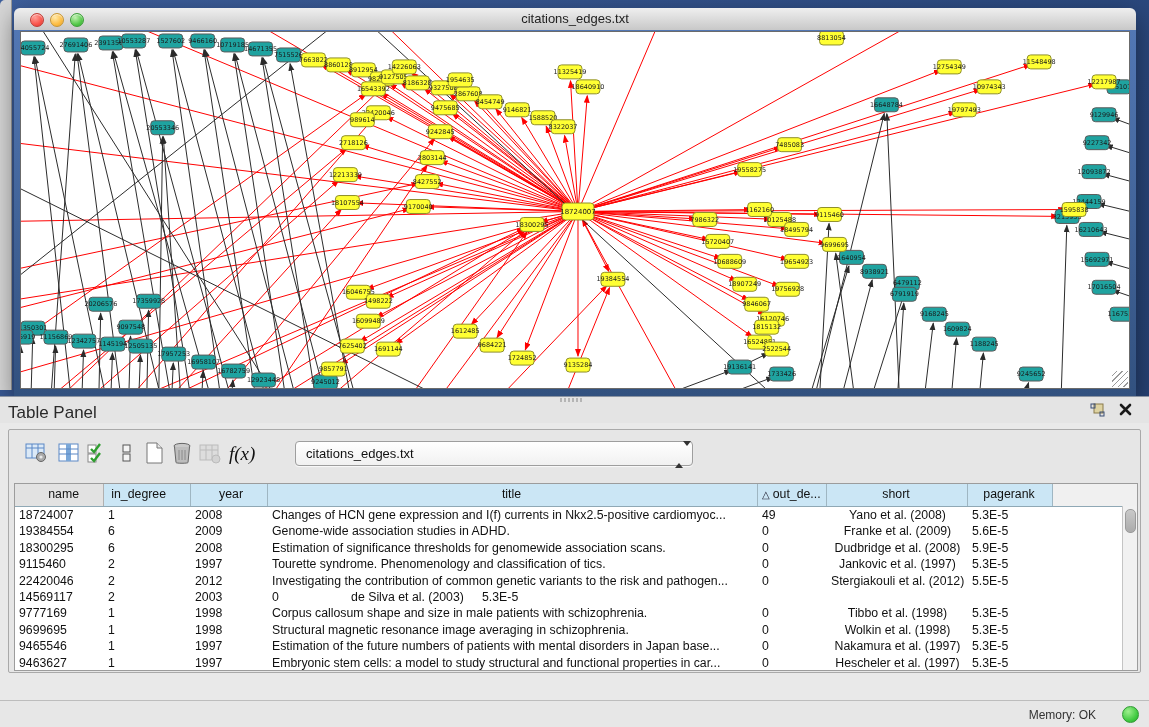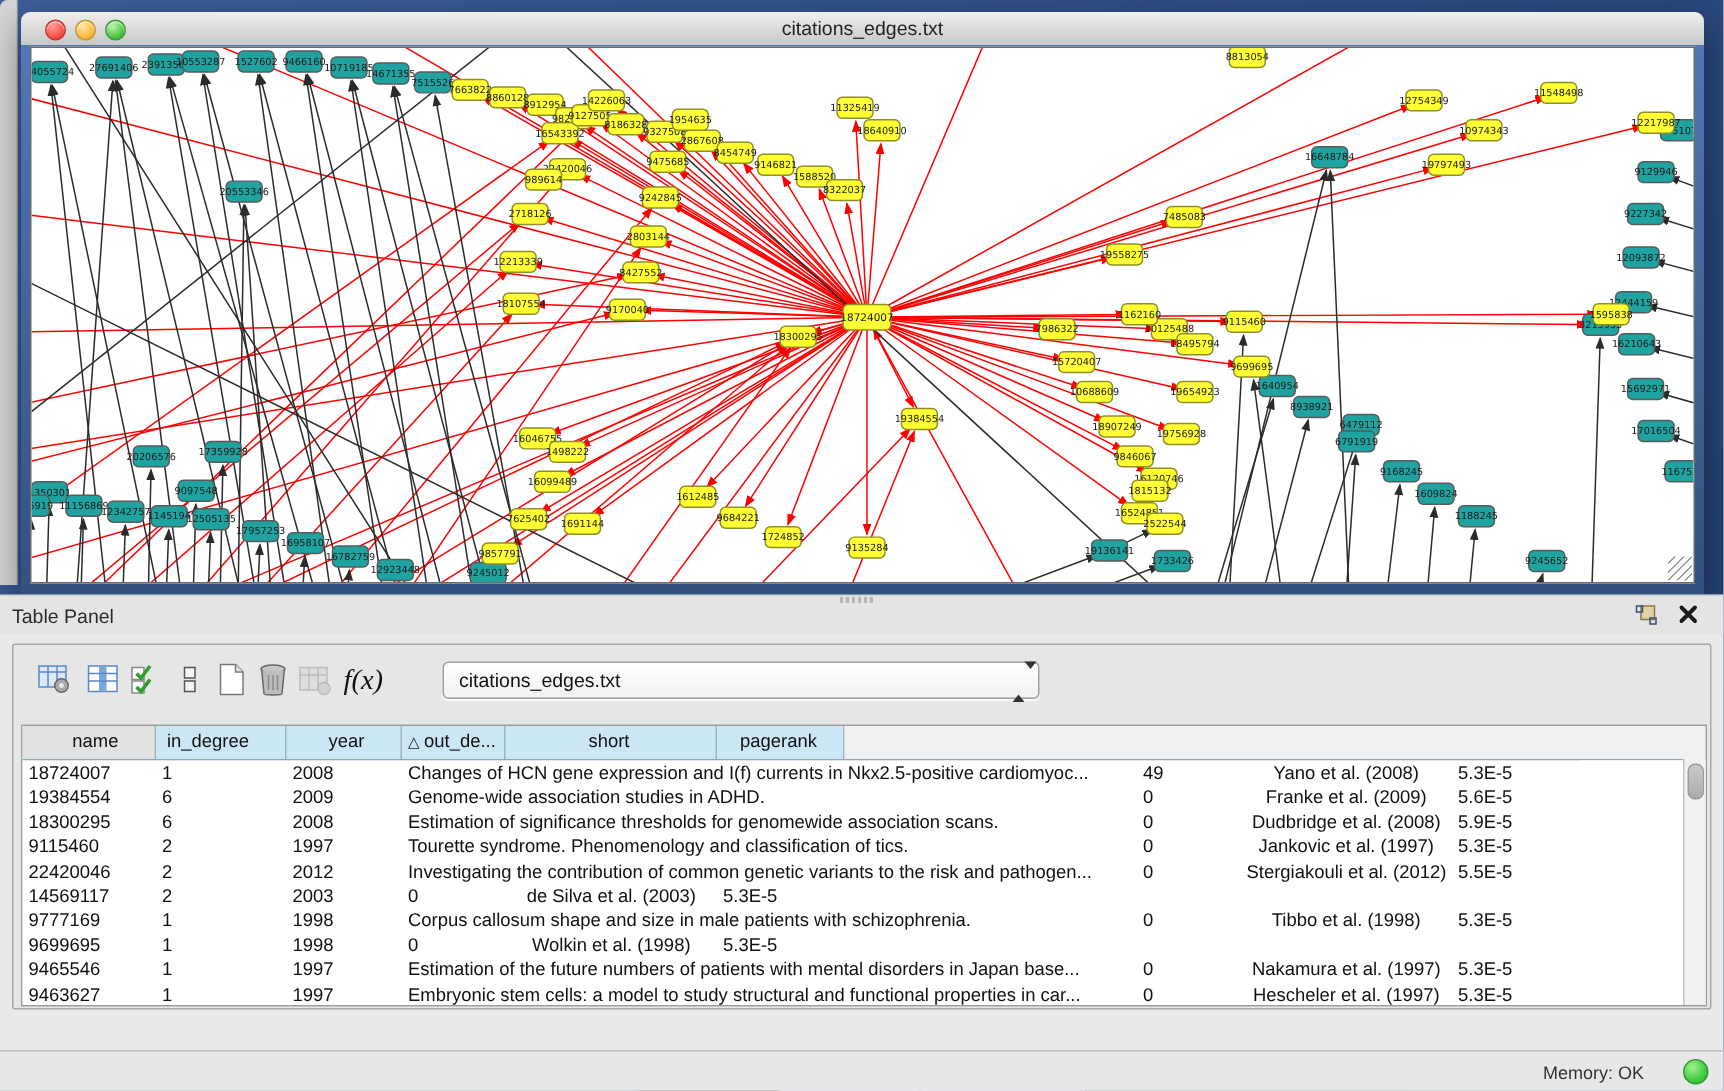--- a/index.html
+++ b/index.html
@@ -23,21 +23,21 @@
   .canvas{position:absolute;left:6px;right:6px;top:1px;bottom:7px;background:#fff;
           border:1px solid #6b6b6b;overflow:hidden;}
   .canvas svg{display:block;}
   .grip{position:absolute;right:1px;bottom:1px;width:16px;height:16px;
         background:repeating-linear-gradient(135deg,transparent 0 3px,#9a9a9a 3px 4px);}
   
   #table-panel{position:absolute;left:0;top:396px;width:1149px;height:331px;background:#e9e9e9;
                border-top:1px solid #7f8causse;} 
   #table-panel{border-top:1px solid #8b94a2;}
   .tp-header{position:absolute;left:0;top:0;right:0;height:26px;background:#e4e4e4;}
-  .tp-title{position:absolute;left:8px;top:6px;font-size:13px;color:#2a2a2a;}
+  .tp-title{position:absolute;left:8px;top:6px;font-size:17px;color:#2a2a2a;}
   .tp-float{position:absolute;right:44px;top:6px;width:15px;height:14px;cursor:pointer;}
   .tp-close{position:absolute;right:16px;top:5px;width:15px;height:15px;cursor:pointer;}
   .panel-grip{position:absolute;left:560px;top:1px;width:22px;height:4px;
               background:repeating-linear-gradient(90deg,#b5b5b5 0 2px,transparent 2px 4px);}
   .tp-box{position:absolute;left:8px;top:32px;width:1131px;height:242px;background:#e6e6e6;
           border:1px solid #a9a9a9;border-radius:2px;}
   .toolbar{position:absolute;left:6px;top:10px;height:30px;right:6px;}
   .tb-btn{position:absolute;top:0;width:26px;height:26px;cursor:pointer;}
   .tb-btn svg{display:block;margin:1px auto;}
   .fx-label{font-family:"Liberation Serif",serif;font-style:italic;font-size:19px;color:#111;
@@ -785,20 +785,21 @@
           <span class="arr up"></span><span class="arr dn"></span>
         </span>
       </div>
     </div>
 
     <div class="table-area">
       <div class="thead">
         <div class="hcell c0 right gray">name</div>
         <div class="hcell c1 right">in_degree</div>
         <div class="hcell c2 right">year</div>
+        <div class="hcell c3 center">title</div>
         <div class="hcell c4"><span class="sort-tri">△</span><span>out_de...</span></div>
         <div class="hcell c5 center">short</div>
         <div class="hcell c6 center">pagerank</div>
         <div class="hcell cfill"></div>
       </div>
       <div>
           <div class="trow">
             <div class="tcell c0">18724007</div>
             <div class="tcell c1">1</div>
             <div class="tcell c2">2008</div>
@@ -864,20 +865,21 @@
             <div class="tcell c3">Corpus callosum shape and size in male patients with schizophrenia.</div>
             <div class="tcell c4">0</div>
             <div class="tcell c5">Tibbo et al. (1998)</div>
             <div class="tcell c6">5.3E-5</div>
             <div class="tcell cfill"></div>
           </div>
           <div class="trow">
             <div class="tcell c0">9699695</div>
             <div class="tcell c1">1</div>
             <div class="tcell c2">1998</div>
+            <div class="tcell c3">Structural magnetic resonance image averaging in schizophrenia.</div>
             <div class="tcell c4">0</div>
             <div class="tcell c5">Wolkin et al. (1998)</div>
             <div class="tcell c6">5.3E-5</div>
             <div class="tcell cfill"></div>
           </div>
           <div class="trow">
             <div class="tcell c0">9465546</div>
             <div class="tcell c1">1</div>
             <div class="tcell c2">1997</div>
             <div class="tcell c3">Estimation of the future numbers of patients with mental disorders in Japan base...</div>

